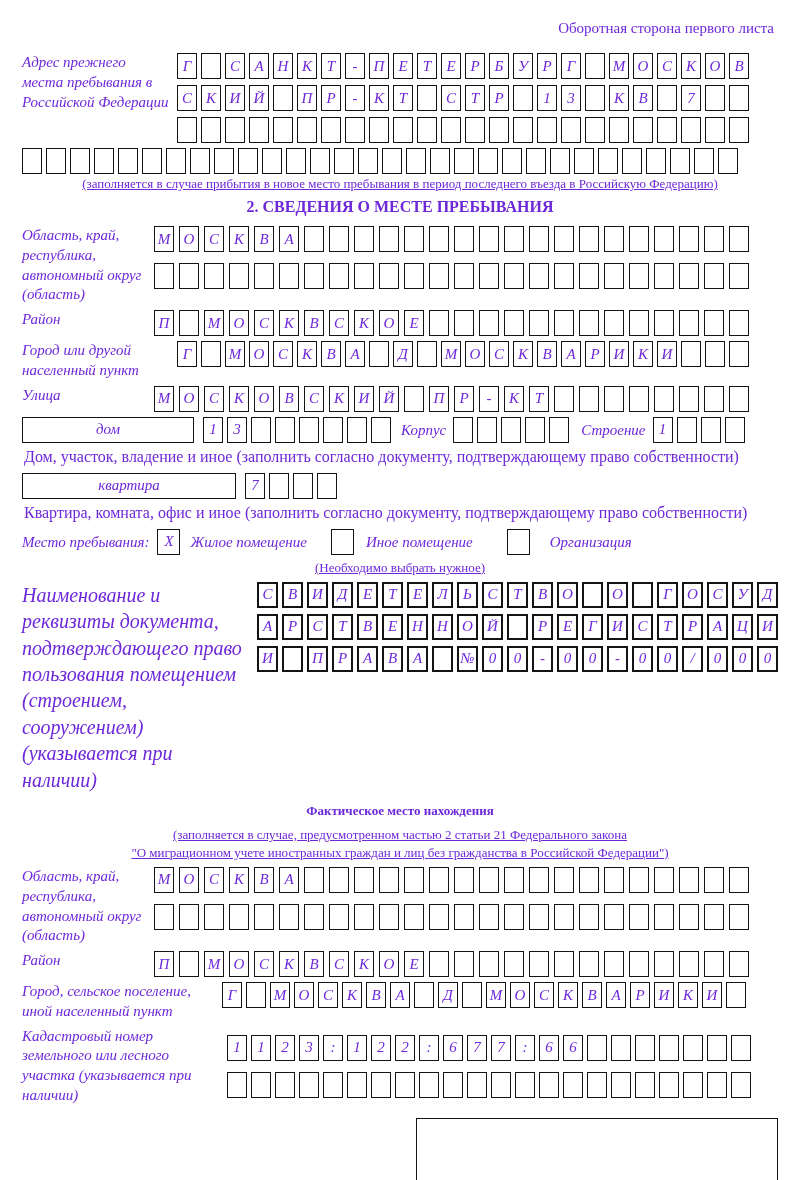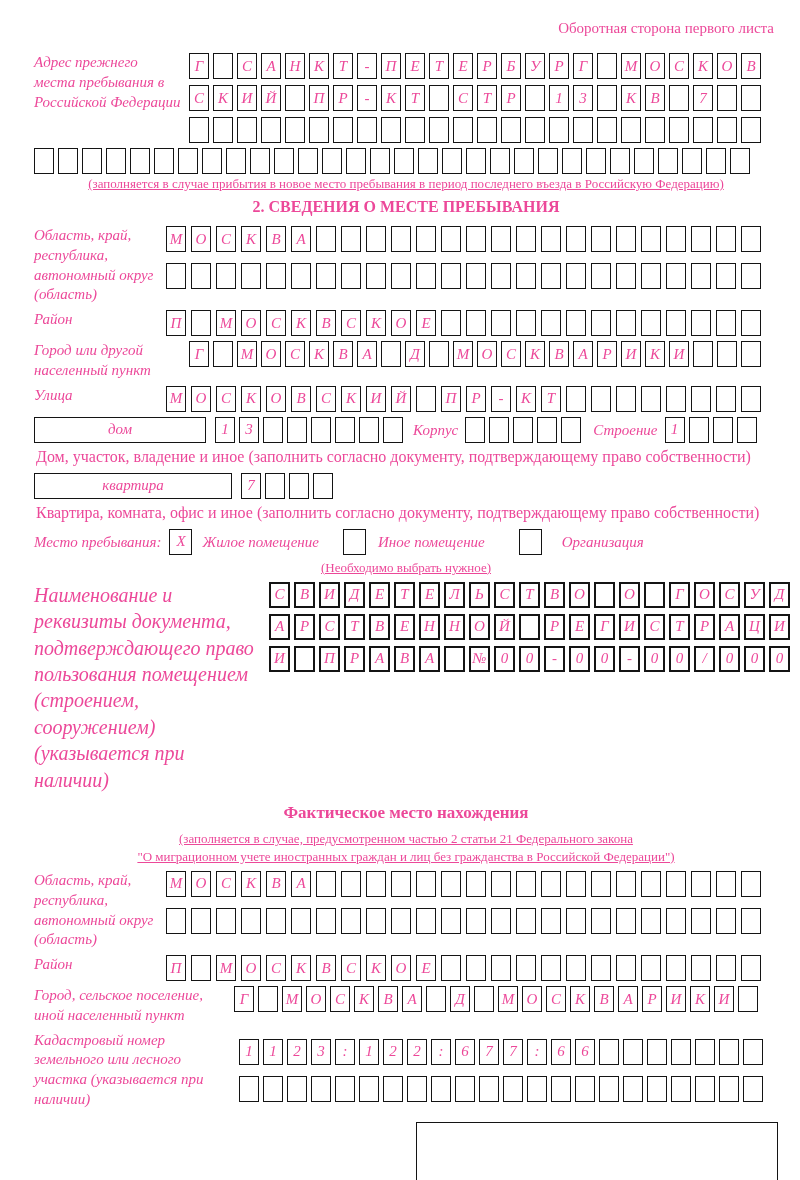--- a/index.html
+++ b/index.html
@@ -1,39 +1,39 @@
 <!DOCTYPE html>
 <html><head>
 <meta charset="utf-8">
 <style>
   html,body{margin:0;padding:0;background:#fff;}
   .page{
     width:800px;height:1180px;box-sizing:border-box;
-    padding:16px 22px 10px 34px;overflow:hidden;
+    padding:16px 22px 10px 22px;overflow:hidden;
     font-family:"Liberation Serif","DejaVu Serif",serif;
-    color:#ec4899;background:#fff;position:relative;
+    color:#6d28d9;background:#fff;position:relative;
   }
   .hdr{ text-align:right;font-size:15px;margin:4px 4px 16px 0;}
   .row{display:flex;align-items:flex-start;margin-bottom:5px;font-style:italic;}
   .lbl{font-size:15px;line-height:1.32;padding-right:8px;box-sizing:border-box;flex:none;}
   .w150{width:155px;} .w132{width:132px;} .w200{width:200px;} .w205{width:205px;} .w235{width:235px;}
   .cells{display:flex;flex:none;}
   .g4{gap:4px;} .g5{gap:5px;}
   .cell{
     box-sizing:border-box;flex:none;width:20px;height:26px;
     border:1.6px solid #141414;display:flex;align-items:center;justify-content:center;
     font-size:15px;line-height:1;background:#fff;
   }
   .bcell .cell{border-width:2px;width:21px;}
   .stack{display:flex;flex-direction:column;gap:6px;}
   .stack10{display:flex;flex-direction:column;gap:11px;}
   .note{font-size:13px;text-align:center;margin:2px 0 6px 0;text-decoration:underline;}
   .notel{font-size:16px;margin:1px 0 7px 2px;}
   .h2{font-size:16px;font-weight:bold;text-align:center;margin:6px 0 10px 0;}
-  .h3{font-size:17px;font-weight:bold;text-align:center;margin:10px 0 8px 0;}
+  .h3{font-size:13px;font-weight:bold;text-align:center;margin:10px 0 8px 0;}
   .widebox{
     box-sizing:border-box;border:1.6px solid #141414;height:26px;flex:none;
     display:flex;align-items:center;justify-content:center;font-size:15px;
   }
   .inl{font-size:15px;line-height:26px;flex:none;}
   .ckbox{
     box-sizing:border-box;width:23px;height:26px;border:1.6px solid #141414;flex:none;
     display:flex;align-items:center;justify-content:center;font-size:15px;
   }
   .stamp-wrap{width:392px;margin-left:auto;margin-top:12px;}
@@ -338,21 +338,21 @@
     <div class="cells g4">
         <span class="cell">1</span>
         <span class="cell"></span>
         <span class="cell"></span>
         <span class="cell"></span>
       </div>
   </div>
   <div class="notel">Дом, участок, владение и иное (заполнить согласно документу, подтверждающему право собственности)</div>
 
   <div class="row">
-    <div class="widebox" style="width:198px;">квартира</div>
+    <div class="widebox" style="width:214px;">квартира</div>
     <div class="cells g4" style="margin-left:9px;">
         <span class="cell">7</span>
         <span class="cell"></span>
         <span class="cell"></span>
         <span class="cell"></span>
       </div>
   </div>
   <div class="notel">Квартира, комната, офис и иное (заполнить согласно документу, подтверждающему право собственности)</div>
 
   <div class="row">

